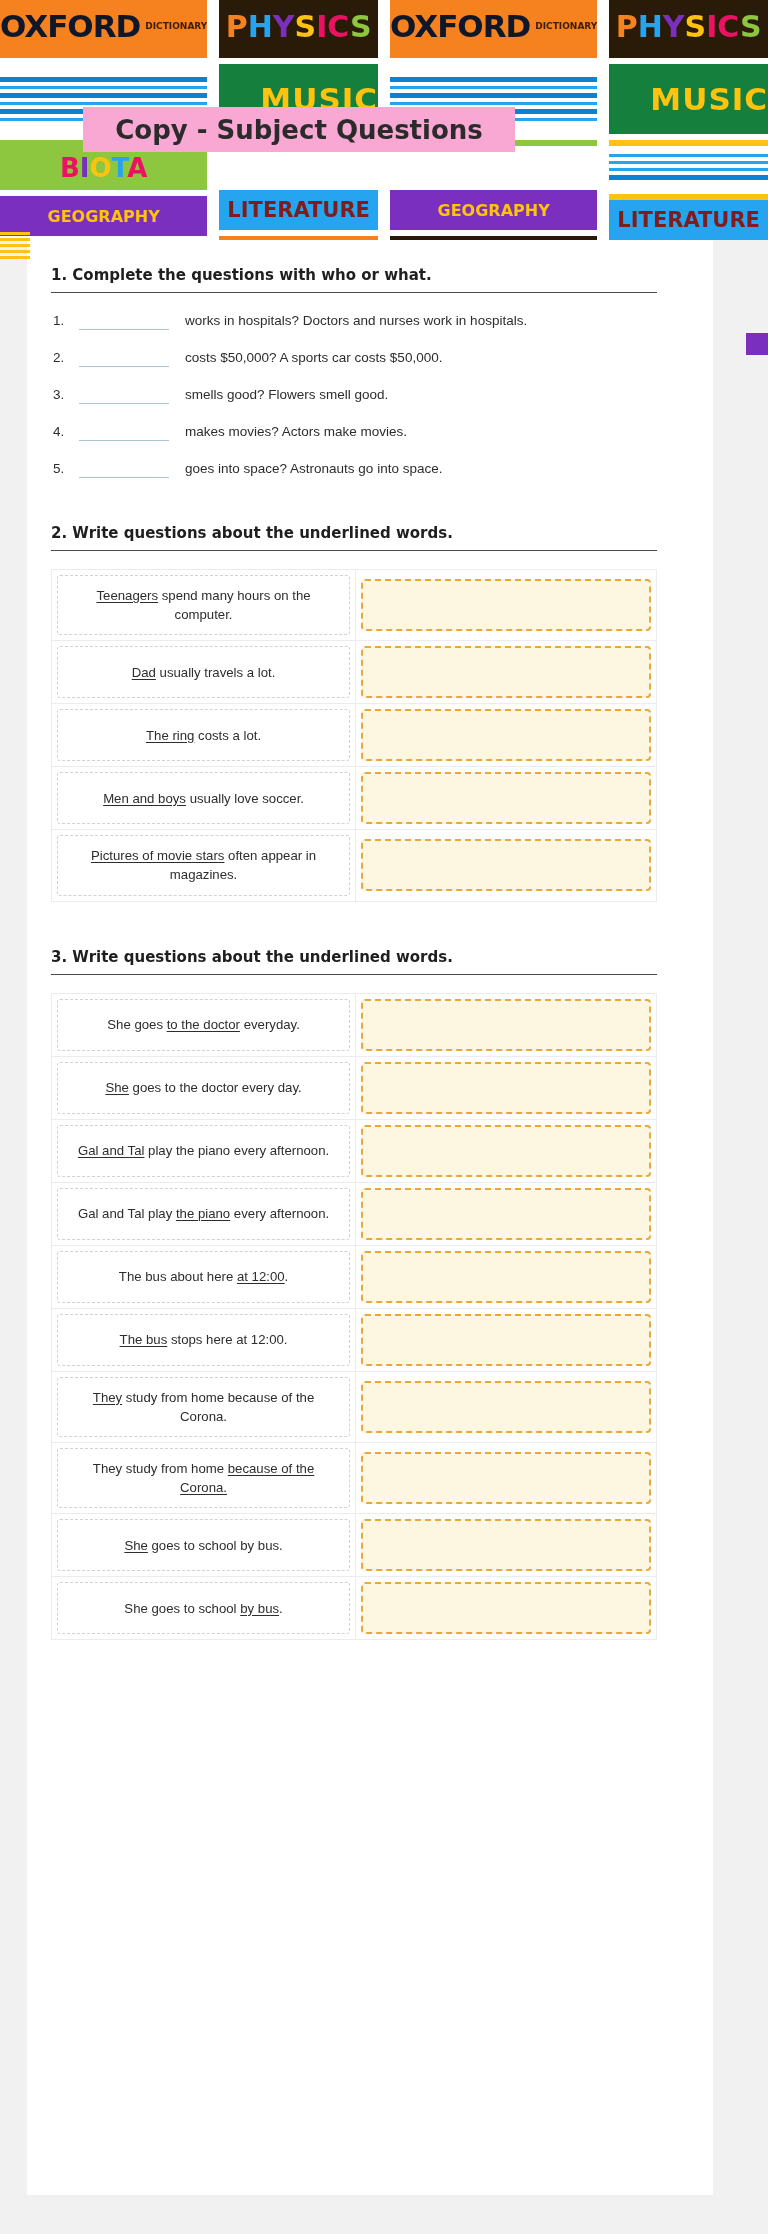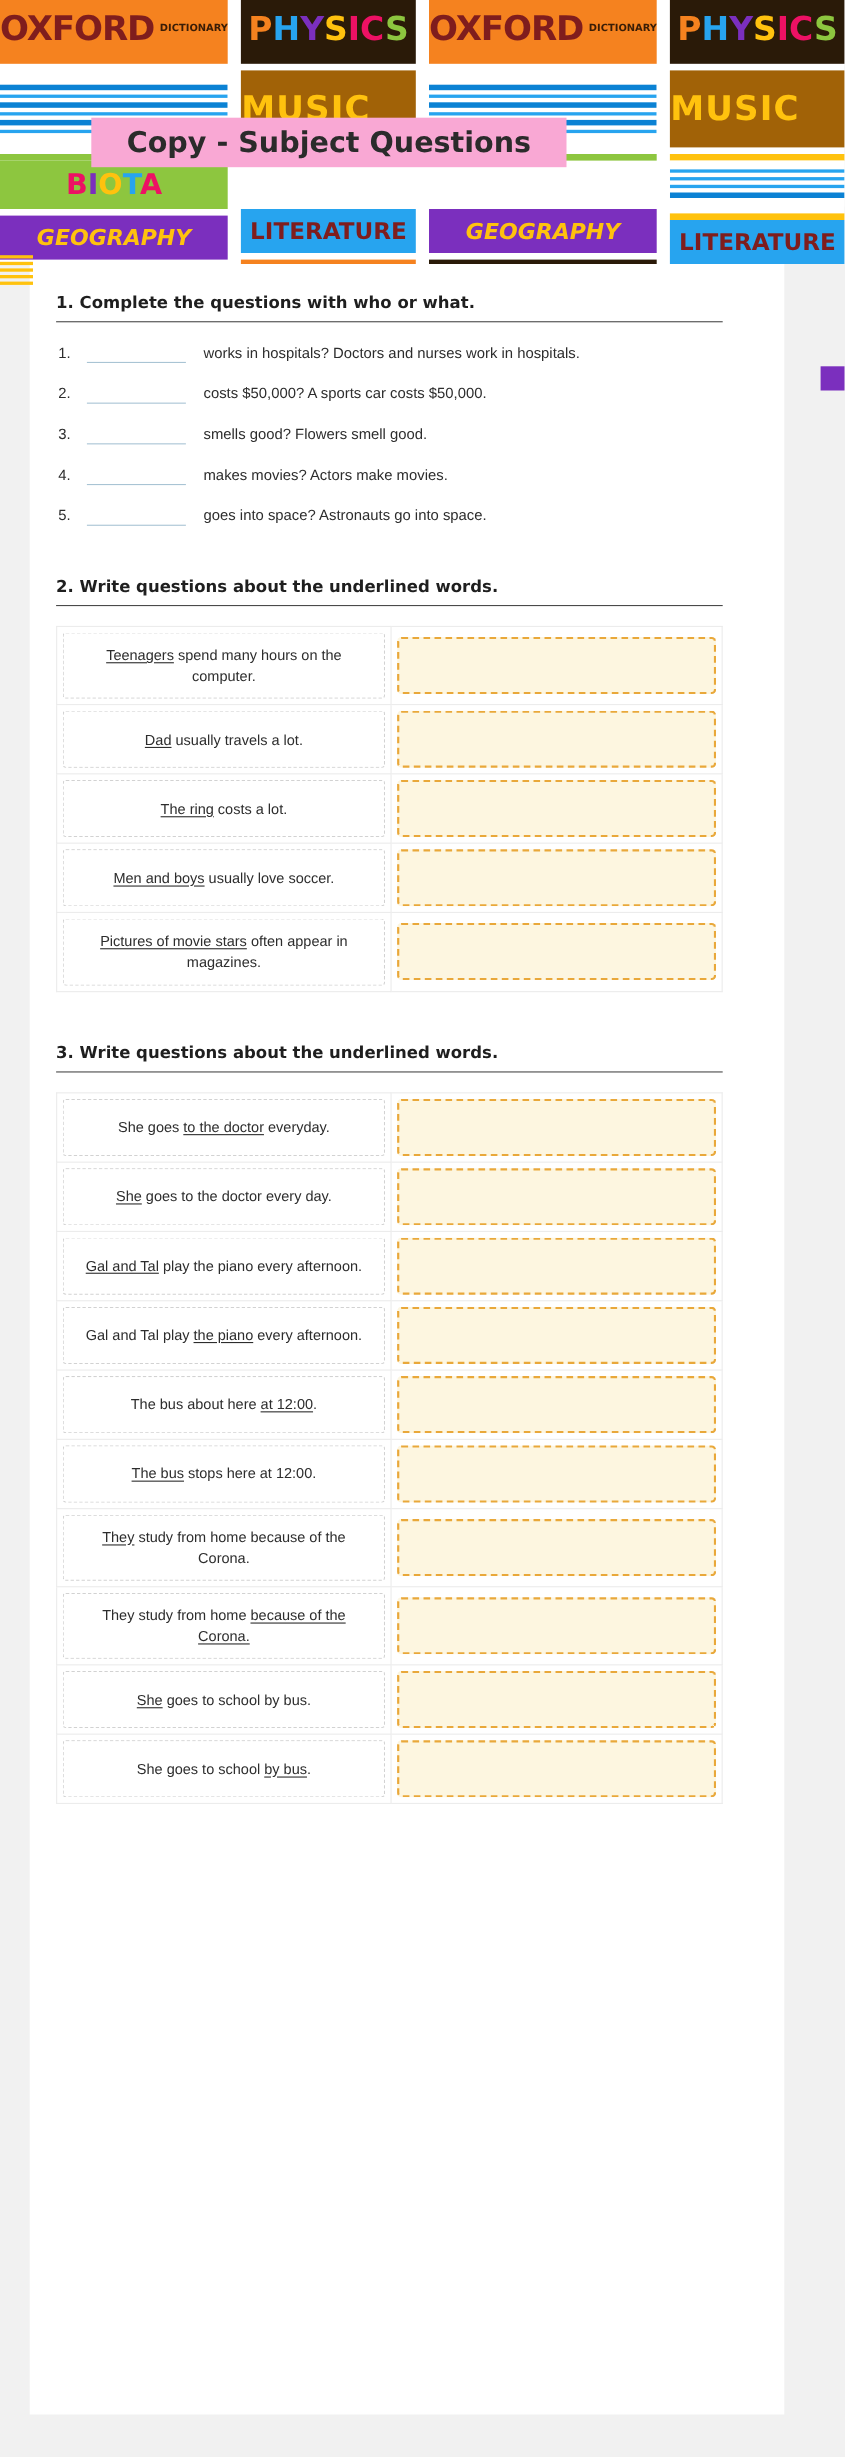--- a/index.html
+++ b/index.html
@@ -43,21 +43,21 @@
   .t-dict {
     background: #F5821F;
     height: 64px;
     display: flex; align-items: center; justify-content: center;
     gap: 5px;
   }
   .t-dict .big {
     font-family: "DejaVu Sans", sans-serif;
     font-weight: bold;
     font-size: 31px;
-    color: #7f1d1d;
+    color: #0f172a;
     letter-spacing: -1px;
   }
   .t-dict .small {
     font-family: "DejaVu Sans", sans-serif;
     font-weight: bold;
     font-size: 9px;
     color: #3a1d06;
     letter-spacing: 0px;
   }
   .t-physics {
@@ -74,23 +74,23 @@
   .t-lines {
     height: 70px;
     background: #ffffff;
     display: flex; flex-direction: column; justify-content: center;
     gap: 4px;
     padding: 4px 0;
   }
   .t-lines .ln { height: 5px; background: #0b82d4; }
   .t-lines .ln.thin { height: 3px; background: #27a4ef; }
   .t-music {
-    background: #a16207;
+    background: #15803d;
     height: 70px;
-    display: flex; align-items: center; justify-content: flex-start;
+    display: flex; align-items: center; justify-content: flex-end;
   }
   .t-music span {
     font-family: "DejaVu Sans", sans-serif;
     font-weight: bold;
     font-size: 31px;
     color: #FFC20E;
     letter-spacing: 1px;
   }
   .t-green { height: 6px; background: #8DC63F; }
   .t-yellow { height: 6px; background: #FFC20E; }
@@ -104,22 +104,22 @@
     font-family: "DejaVu Sans", sans-serif;
     font-weight: bold; font-size: 26px;
   }
   .t-geo {
     background: #7B2FBE;
     height: 40px;
     display: flex; align-items: center; justify-content: center;
   }
   .t-geo span {
     font-family: "DejaVu Sans", sans-serif;
-    font-weight: bold; font-size: 20px;
-    color: #FFC20E; letter-spacing: 0px; font-style: italic;
+    font-weight: bold; font-size: 16px;
+    color: #FFC20E; letter-spacing: 0px;
   }
   .t-lit {
     background: #27A4EF;
     height: 40px;
     display: flex; align-items: center; justify-content: center;
   }
   .t-lit span {
     font-family: "DejaVu Sans", sans-serif;
     font-weight: bold; font-size: 21px;
     color: #7f1d1d; letter-spacing: 0px;

